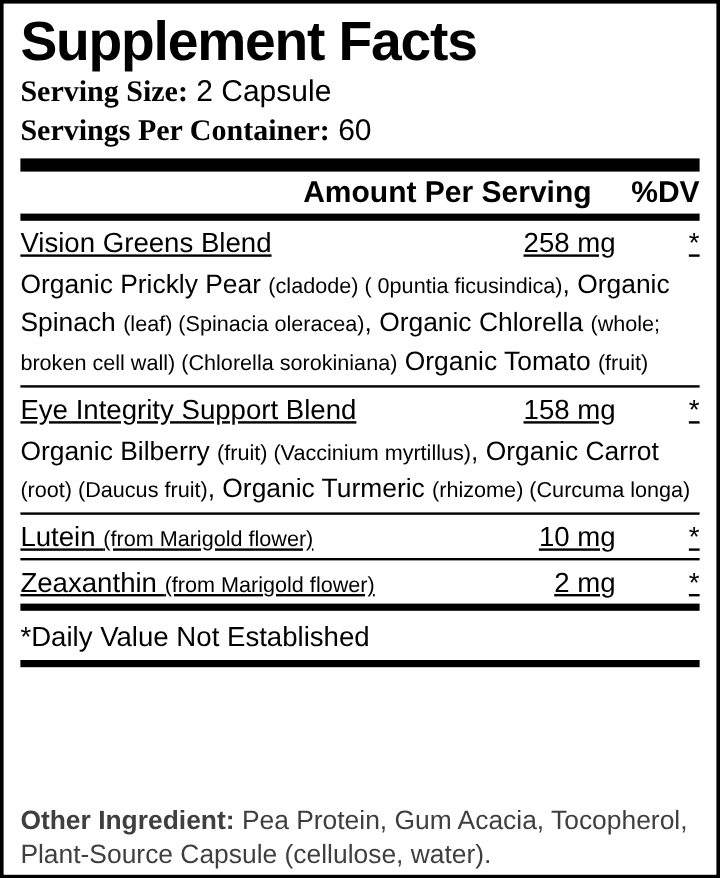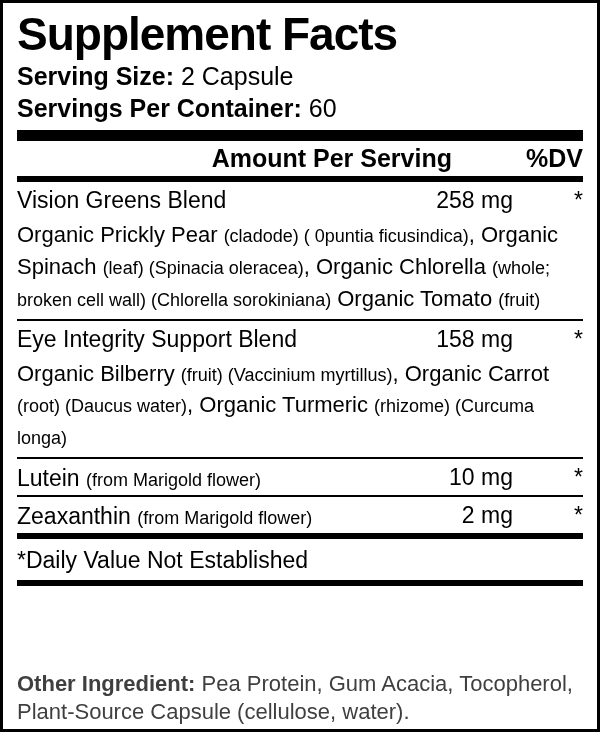--- a/index.html
+++ b/index.html
@@ -31,20 +31,21 @@
     margin: 0 0 2px 0;
     white-space: nowrap;
   }
   .serving-line {
     font-size: 25px;
     line-height: 1.28;
     white-space: nowrap;
   }
   .serving-line b {
     font-weight: bold;
+    font-family: Liberation Serif, serif;
   }
   .rule-thick {
     height: 11px;
     background: #000000;
     margin: 6px 0 0 0;
   }
   .rule-med {
     height: 6px;
     background: #000000;
     margin: 0;
@@ -54,33 +55,33 @@
     background: #000000;
     margin: 0;
   }
   .head-row {
     display: flex;
     align-items: flex-end;
     justify-content: flex-end;
     font-size: 25px;
     font-weight: bold;
     padding: 3px 0 3px 0;
-    gap: 41px;
   }
   .head-amount {
     margin-right: 18px;
   }
   .head-dv {
     width: 72px;
     text-align: right;
   }
   .row {
     display: flex;
-    align-items: flex-end;
+    align-items: flex-start;
     padding: 5px 0 4px 0;
+    text-decoration: underline;
   }
   .row .name {
     flex: 1;
     font-size: 23px;
     line-height: 1.15;
   }
   .row .name .sub {
     font-size: 18px;
   }
   .row .amount {
@@ -157,21 +158,21 @@
 
   <div class="rule-thin"></div>
 
   <div class="row">
     <span class="name">Eye Integrity Support Blend</span>
     <span class="amount">158 mg</span>
     <span class="dv">*</span>
   </div>
 
   <div class="desc">
-    <span>Organic Bilberry </span><span class="sub">(fruit) (Vaccinium myrtillus)</span><span>, Organic Carrot </span><span class="sub">(root) (Daucus water)</span><span>, Organic Turmeric </span><span class="sub">(rhizome) (Curcuma longa)</span>
+    <span>Organic Bilberry </span><span class="sub">(fruit) (Vaccinium myrtillus)</span><span>, Organic Carrot </span><span class="sub">(root) (Daucus fruit)</span><span>, Organic Turmeric </span><span class="sub">(rhizome) (Curcuma longa)</span>
   </div>
 
   <div class="rule-thin"></div>
 
   <div class="row">
     <span class="name"><span>Lutein </span><span class="sub">(from Marigold flower)</span></span>
     <span class="amount">10 mg</span>
     <span class="dv">*</span>
   </div>
 

